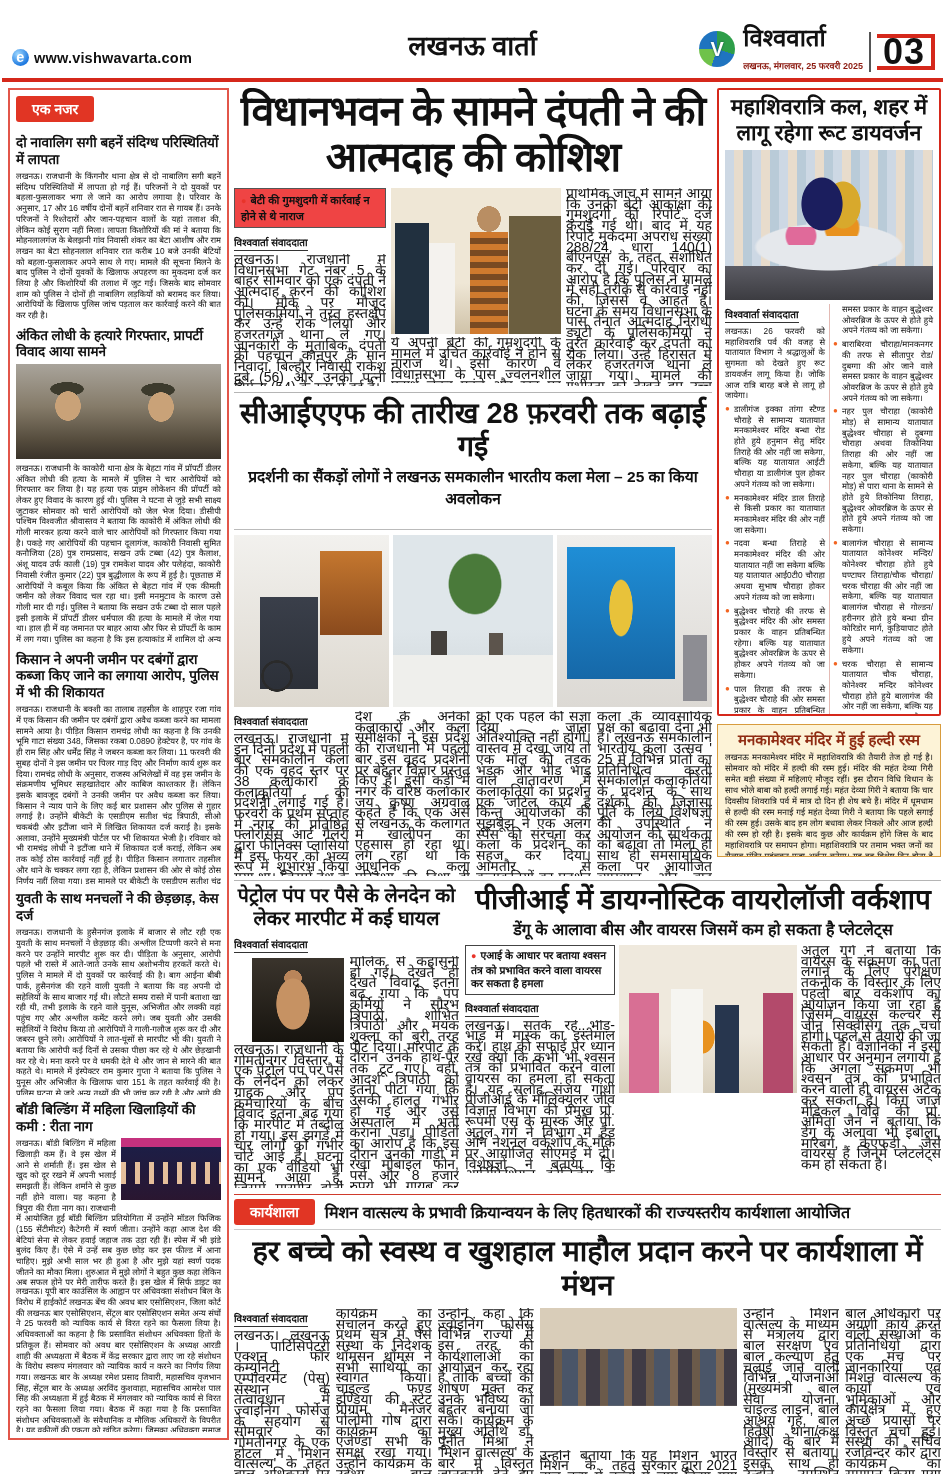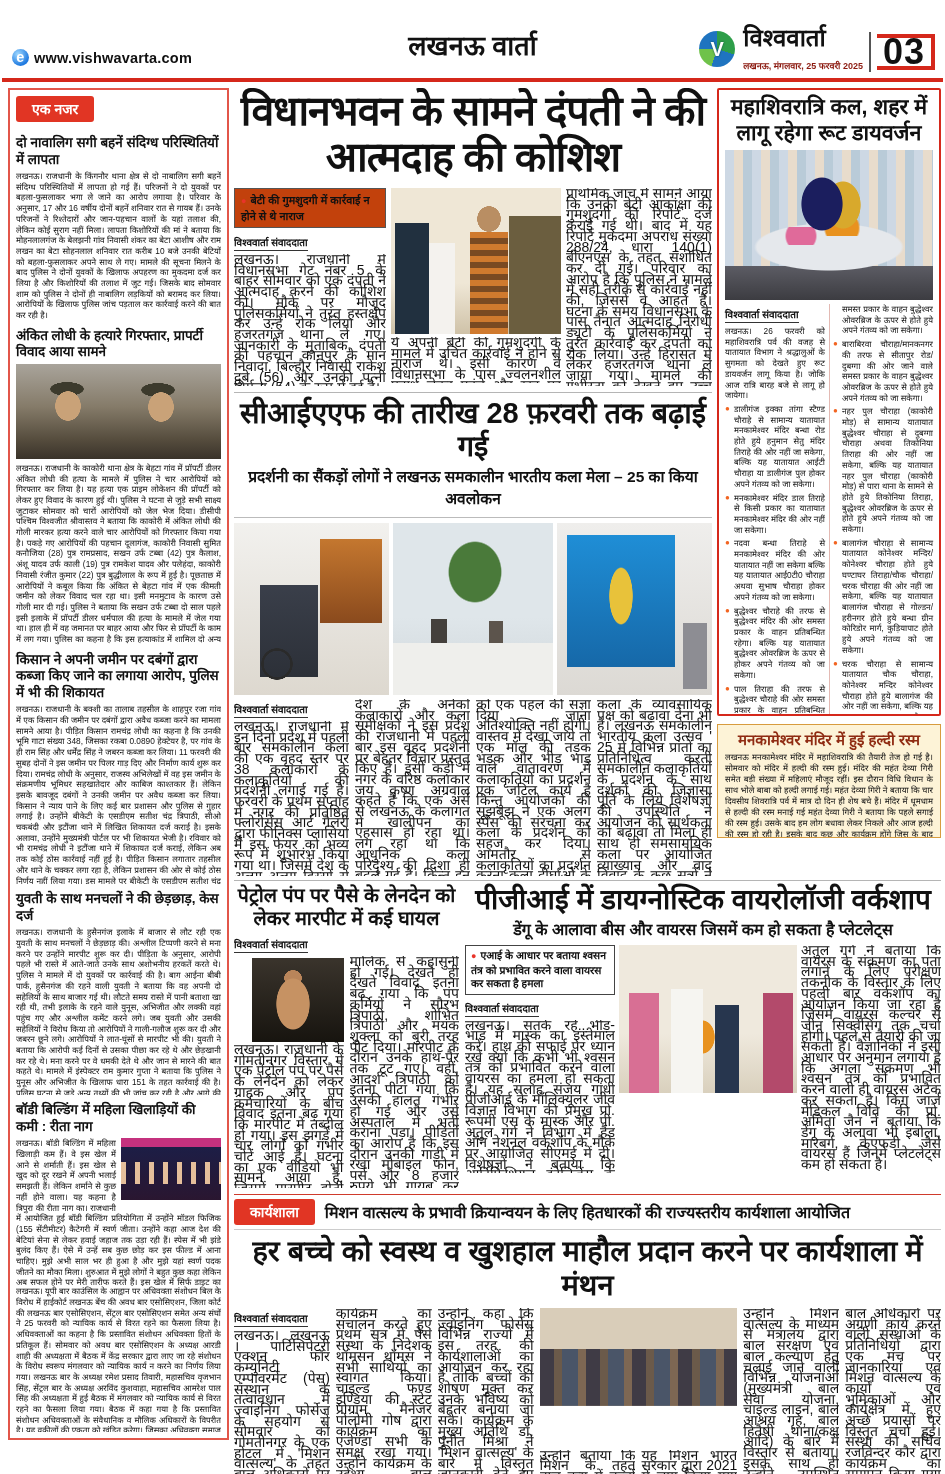--- a/index.html
+++ b/index.html
@@ -62,42 +62,42 @@
   
   .right-wrap { width:707px; display:flex; flex-direction:column; }
   .row-top { display:flex; gap:5px; height:788px; overflow:hidden; }
   .center-col { width:478px; min-width:478px; }
   .right-col { width:224px; min-width:224px; }
 
   
   .main-headline { font-size:41px; line-height:46px; font-weight:800; text-align:center;
       letter-spacing:-1px; margin:0 0 8px; }
   .main-art { display:grid; grid-template-columns:152px 170px 146px; gap:5px; height:198px; overflow:hidden; }
-  .note-box { background:#c2410c; border:1px solid #555; padding:4px 6px; font-weight:800;
+  .note-box { background:#ef4444; border:1px solid #555; padding:4px 6px; font-weight:800;
       font-size:11px; line-height:14.5px; margin-bottom:4px; }
   .red-dot::before { content:"●"; color:#e8342a; margin-right:4px; font-size:9px; }
   .byline { font-weight:800; font-size:10px; border-bottom:1.5px solid #333; display:inline-block;
       padding-bottom:1px; margin-bottom:3px; }
   .small-body { font-size:14px; line-height:10.7px; text-align:justify; overflow:hidden; }
   .ph-main { width:170px; height:146px; margin-bottom:3px;
       background-image:
         radial-gradient(ellipse closest-side,#b98e63 97%,transparent),
         linear-gradient(#21303f,#21303f),
         linear-gradient(#f4f2ee,#f4f2ee),
         repeating-linear-gradient(180deg,#d07a2e 0 6px,#7a4a22 6px 12px),
         linear-gradient(#6b5e3f,#6b5e3f),
         linear-gradient(180deg,#efe7d6 0 65%,#cfc2a8 100%);
       background-size:24px 26px,34px 120px,30px 95px,38px 105px,52px 125px,100% 100%;
       background-position:86px 18px,4px 35px,34px 55px,79px 44px,118px 28px,0 0; }
 
   
   .sec-rule { border-top:1px solid #b5b5b5; margin:6px 0 4px; }
   .ciaf-h2 { font-size:29px; line-height:33px; font-weight:800; text-align:center; }
   .ciaf-sub { font-size:15.5px; font-weight:700; text-align:center; margin:2px 0 5px;
-      border-bottom:1px solid #bbb; padding-bottom:8px; }
+      border-bottom:1px solid #bbb; padding-bottom:20px; }
   .ciaf-photos { display:flex; gap:4px; margin-bottom:4px; }
   .ph-art1 { width:155px; height:172px;
       background-image:
         radial-gradient(circle closest-side,transparent 52%,#2a2a2a 54% 62%,transparent 64%),
         linear-gradient(#3a3f4a,#2c3038),
         linear-gradient(180deg,#c4772f,#8a4a1d),
         linear-gradient(180deg,#f2f1ee,#ddd8cf);
       background-size:50px 50px,58px 92px,62px 84px,100% 100%;
       background-position:18px 116px,26px 62px,86px 16px,0 0; }
   .ph-art2 { width:160px; height:172px;
@@ -133,21 +133,21 @@
         repeating-linear-gradient(90deg,#cdd8e4 0 9px,#e8dccc 9px 18px,#b9cbd8 18px 27px);
       background-size:42px 54px,36px 48px,70px 18px,80px 16px,150px 48px,100% 34px,100% 100%;
       background-position:46% 28%,58% 30%,30% 58%,60% 52%,50% 72%,0 100%,0 0; }
   .route-cols { column-count:2; column-gap:8px; column-rule:1px solid #e3b9b3; }
   .route-intro { font-size:8.3px; line-height:10.7px; text-align:justify; margin-bottom:3px; }
   .route-list { list-style:none; }
   .route-list li { font-size:8.3px; line-height:10.7px; text-align:justify; margin-bottom:3px;
       padding-left:9px; position:relative; }
   .route-list li::before { content:"●"; color:#f26522; position:absolute; left:0; top:0; font-size:8px; }
   .mank-box { border:1px solid #d89c3e; background:#fdf3d7; margin-top:8px; padding:4px 7px;
-      height:114px; overflow:hidden; }
+      height:133px; overflow:hidden; }
   .mank-h2 { font-size:15px; font-weight:800; text-align:center; color:#8f2b12; margin-bottom:3px; }
   .mank-body { font-size:8.4px; line-height:11px; text-align:justify; }
 
   
   .row-mid { display:flex; gap:6px; height:308px; overflow:hidden; border-top:1px solid #b5b5b5;
       margin-top:4px; padding-top:3px; }
   .petrol-col { width:225px; min-width:225px; }
   .petrol-h2 { font-size:19.5px; line-height:23px; font-weight:800; text-align:center; margin-bottom:4px; }
   .petrol-cols { display:grid; grid-template-columns:1fr 1fr; gap:6px; }
   .ph-petrol { width:92px; height:84px; float:right; margin:2px 0 2px 4px;

